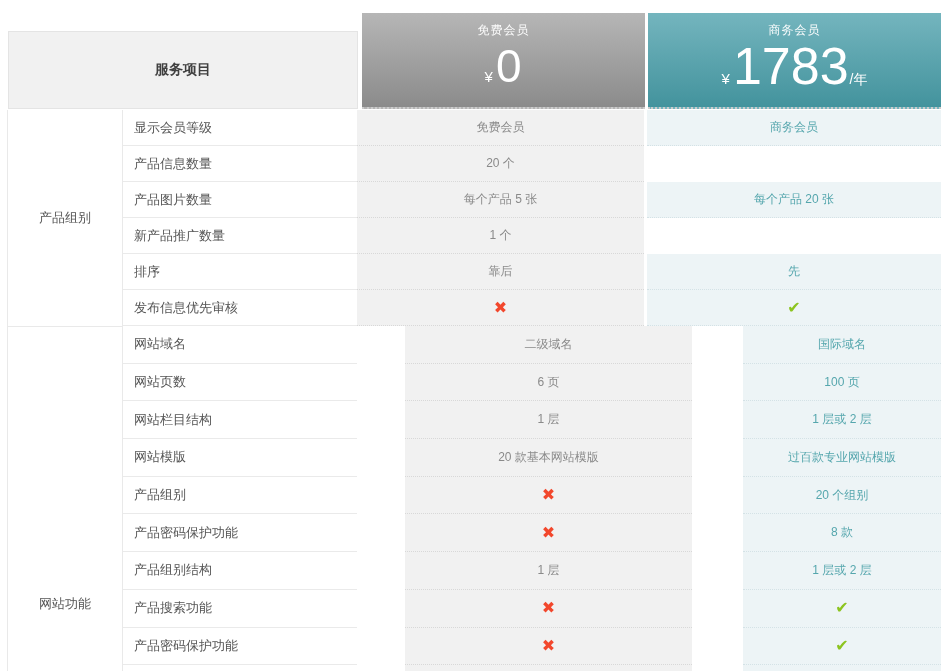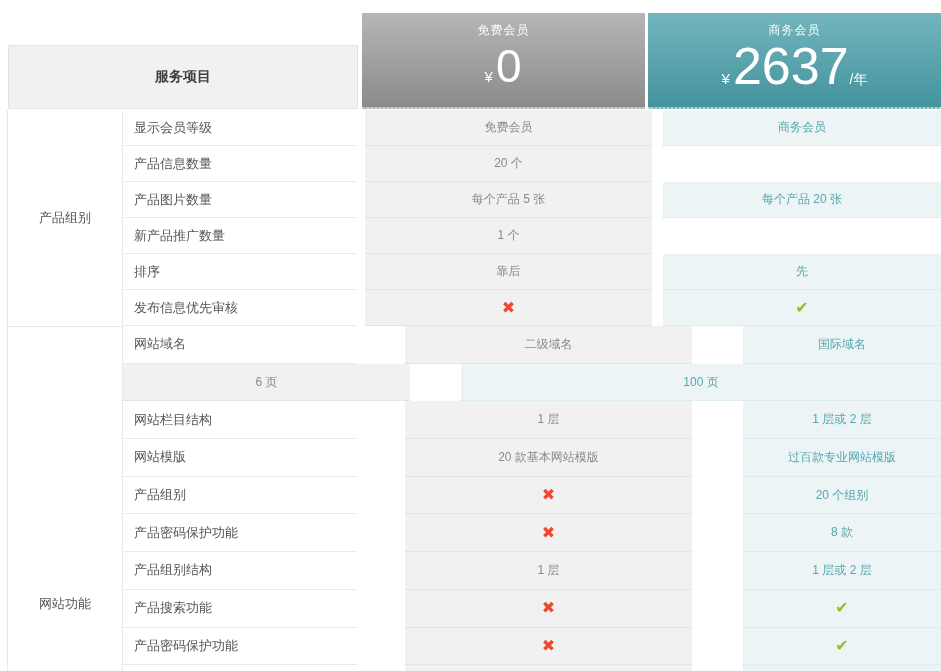--- a/index.html
+++ b/index.html
@@ -4,21 +4,21 @@
 <style>
   * { margin:0; padding:0; box-sizing:border-box; }
   html,body { background:#ffffff; }
   body { font-family:"Liberation Sans","DejaVu Sans",sans-serif; }
 
   .page { position:relative; width:941px; height:671px; overflow:hidden; background:#fff; }
 
   
   .header { display:flex; align-items:flex-end; margin-top:13px; height:96px; }
   .services-box {
-    width:350px; height:64px; margin-left:8px;
+    width:350px; height:78px; margin-left:8px;
     background:var(--services-box-bg,#f1f1f1);
     border:1px solid #e4e4e4;
     display:flex; align-items:center; justify-content:center;
   }
   .services-box span { font-size:14px; font-weight:bold; color:#404040; }
 
   .plan { height:96px; color:#fff; text-align:center; border-bottom:2px dotted #cccccc; }
   .plan-free {
     width:283px; margin-left:4px;
     background:linear-gradient(to bottom, var(--header-gray-top,#b6b6b6), var(--header-gray-bottom,#8b8b8b));
@@ -39,21 +39,21 @@
   .section { display:flex; }
   .cat { width:115px; flex-shrink:0; border-right:1px solid #e9e9e9; position:relative; background:#fff; }
   .cat-label {
     position:absolute; left:0; right:0; top:50%; transform:translateY(-50%);
     text-align:center; font-size:13px; color:var(--feature-text,#555);
   }
   .sec-website-features .cat { border-top:1px solid #e9e9e9; }
   .sec-website-features .cat-label { top:268px; transform:none; }
   .rows { flex:1; }
   .row { display:flex; }
-  .sec-self-trade .row { height:36px;gap:8px; }
+  .sec-self-trade .row { height:36px; }
   .sec-website-features .row { height:37.7px;gap:48px; }
   .row .cell { display:flex; align-items:center; }
   .cell.feat {
     width:234px; padding-left:11px; font-size:13px; color:var(--feature-text,#555);
     border-bottom:1px solid #eaeaea; background:#fff;
   }
   .cell.free {
     width:287px; margin-right:3px; justify-content:center;
     background:var(--free-col-bg,#f1f1f1); color:var(--free-text-gray,#8a8a8a);
     font-size:12px; border-bottom:1px dotted #d8d8d8;
@@ -85,21 +85,21 @@
         <span class="cur">¥</span>
         <span class="amt">0</span>
         <span class="per"></span>
       </div>
     </div>
 
     <div class="plan plan-biz">
       <div class="plan-name">商务会员</div>
       <div class="price">
         <span class="cur">¥</span>
-        <span class="amt">2637</span>
+        <span class="amt">1783</span>
         <span class="per">/年</span>
       </div>
     </div>
   </div>
 
   <div class="tbody" id="table-body">
       <div class="section sec-self-trade">
         <div class="cat">
           <span class="cat-label">产品组别</span>
         </div>
@@ -142,20 +142,21 @@
         <div class="cat">
           <span class="cat-label">网站功能</span>
         </div>
         <div class="rows">
           <div class="row">
             <div class="cell feat">网站域名</div>
             <div class="cell free">二级域名</div>
             <div class="cell biz">国际域名</div>
           </div>
           <div class="row">
+            <div class="cell feat">网站页数</div>
             <div class="cell free">6 页</div>
             <div class="cell biz">100 页</div>
           </div>
           <div class="row">
             <div class="cell feat">网站栏目结构</div>
             <div class="cell free">1 层</div>
             <div class="cell biz">1 层或 2 层</div>
           </div>
           <div class="row">
             <div class="cell feat">网站模版</div>

